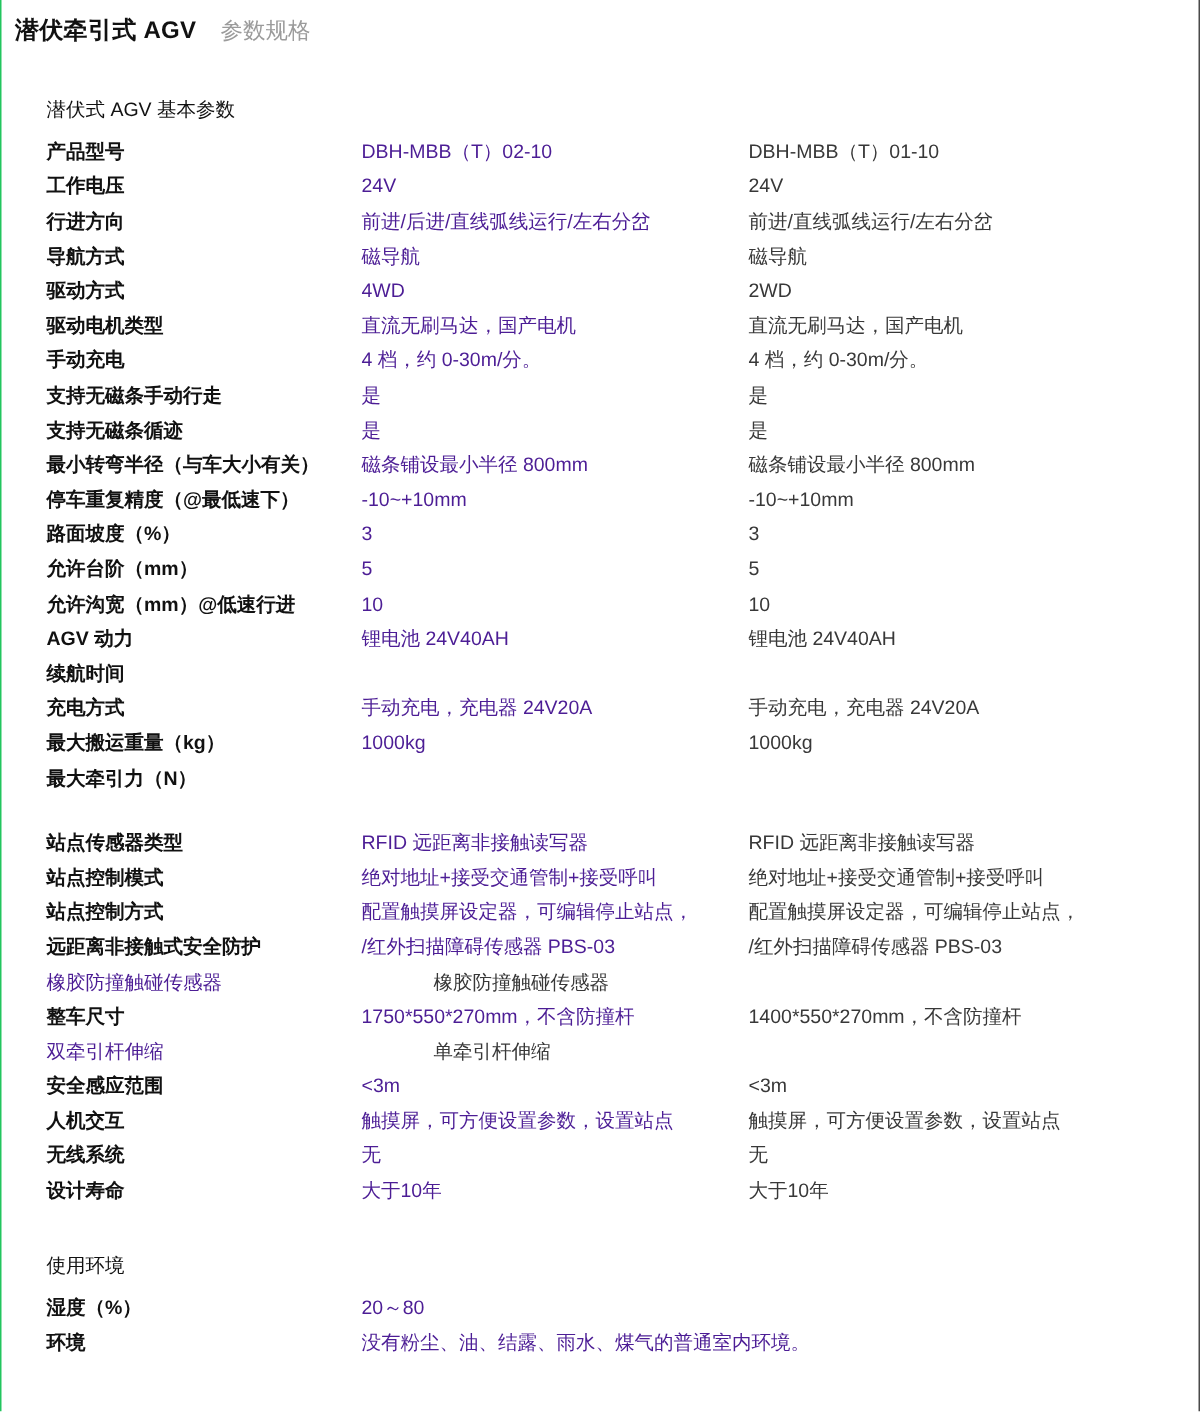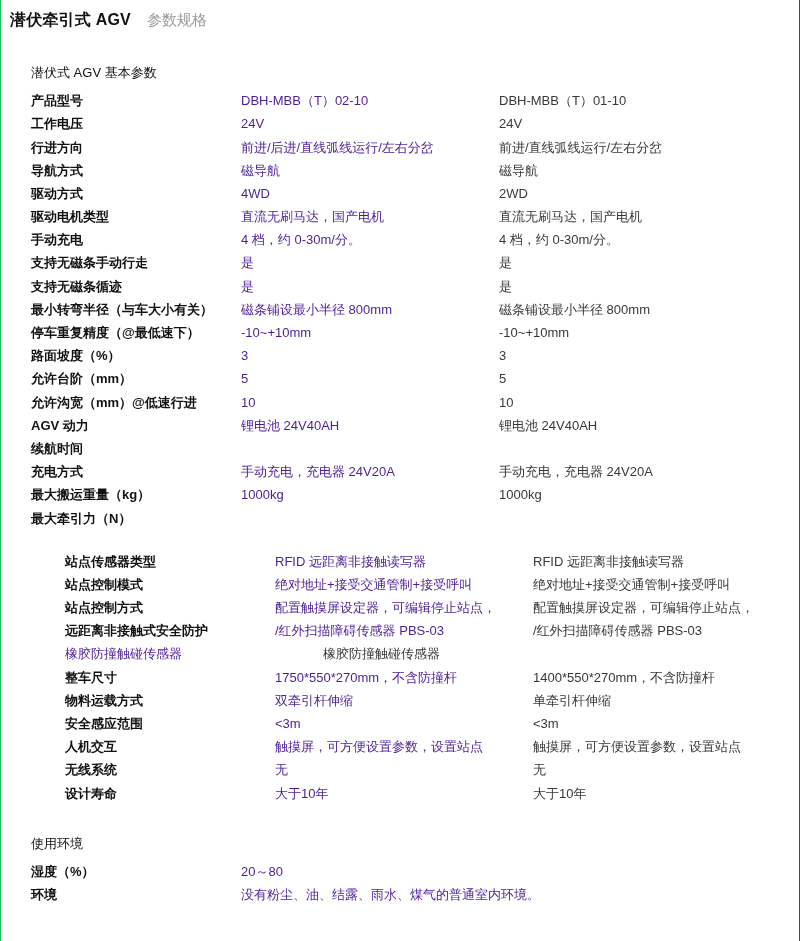--- a/index.html
+++ b/index.html
@@ -23,29 +23,29 @@
     font-size:16px; font-weight:bold; color:#111111;
     letter-spacing:0.2px;
   }
   .subtitle {
     display:inline-block;
     font-size:15px; font-weight:normal; color:#9b9b9b;
     margin-left:16px;
   }
   .content { padding-left:30px; padding-top:31px; }
   .section { }
-  .section-2 { margin-top:20px;margin-left:34px; }
+  .section-2 { margin-top:20px; }
   .section-3 { margin-top:27px; }
   .section-header {
     height:23.2px; line-height:23.2px;
     font-size:13px; font-weight:normal; color:#111111;
     margin-bottom:5px;
     white-space:nowrap;
   }
-  .row { display:flex; height:23.2px; line-height:23.2px; font-size:13px;align-items:flex-end; }
+  .row { display:flex; height:23.2px; line-height:23.2px; font-size:13px; }
   .row .label {
     flex:none; width:210px;
     font-weight:bold; color:#111111;
     white-space:nowrap;
   }
   .row .v1 {
     flex:none; width:258px;
     color:#4c1d95; white-space:nowrap;
   }
   .row .v2 {
@@ -182,21 +182,20 @@
         <div class="row">
           <span class="v1">橡胶防撞触碰传感器</span>
           <span class="v2">橡胶防撞触碰传感器</span>
         </div>
         <div class="row">
           <span class="label">整车尺寸</span>
           <span class="v1">1750*550*270mm，不含防撞杆</span>
           <span class="v2">1400*550*270mm，不含防撞杆</span>
         </div>
         <div class="row">
-          <span class="label">物料运载方式</span>
           <span class="v1">双牵引杆伸缩</span>
           <span class="v2">单牵引杆伸缩</span>
         </div>
         <div class="row">
           <span class="label">安全感应范围</span>
           <span class="v1">&lt;3m</span>
           <span class="v2">&lt;3m</span>
         </div>
         <div class="row">
           <span class="label">人机交互</span>

